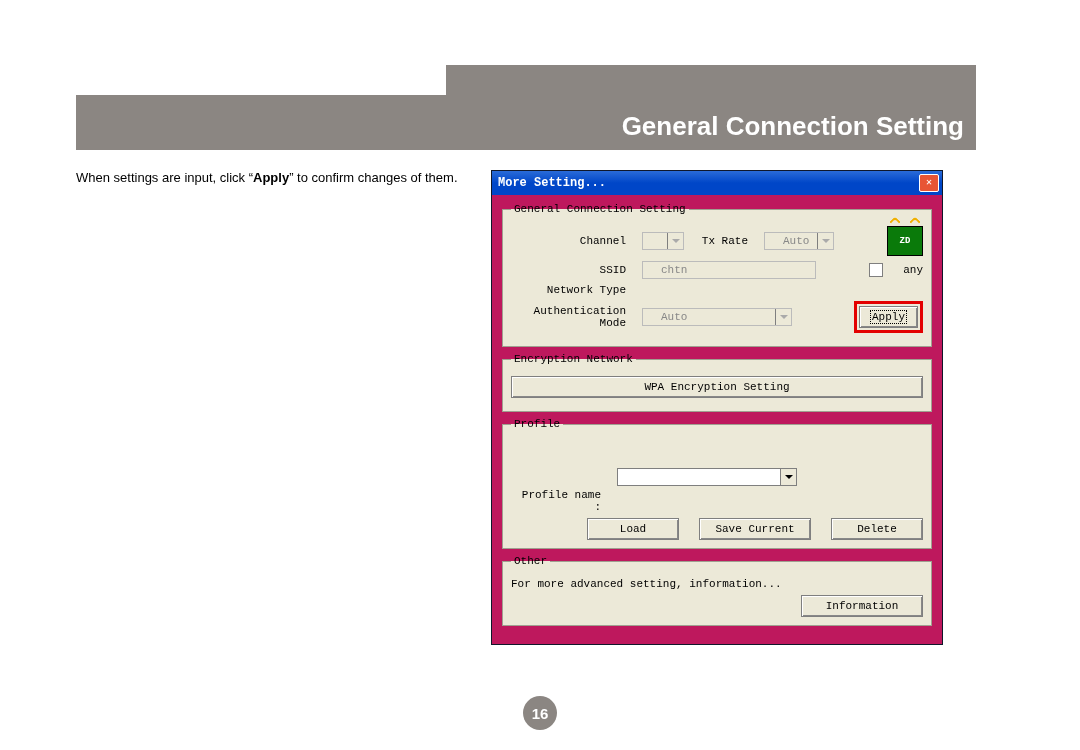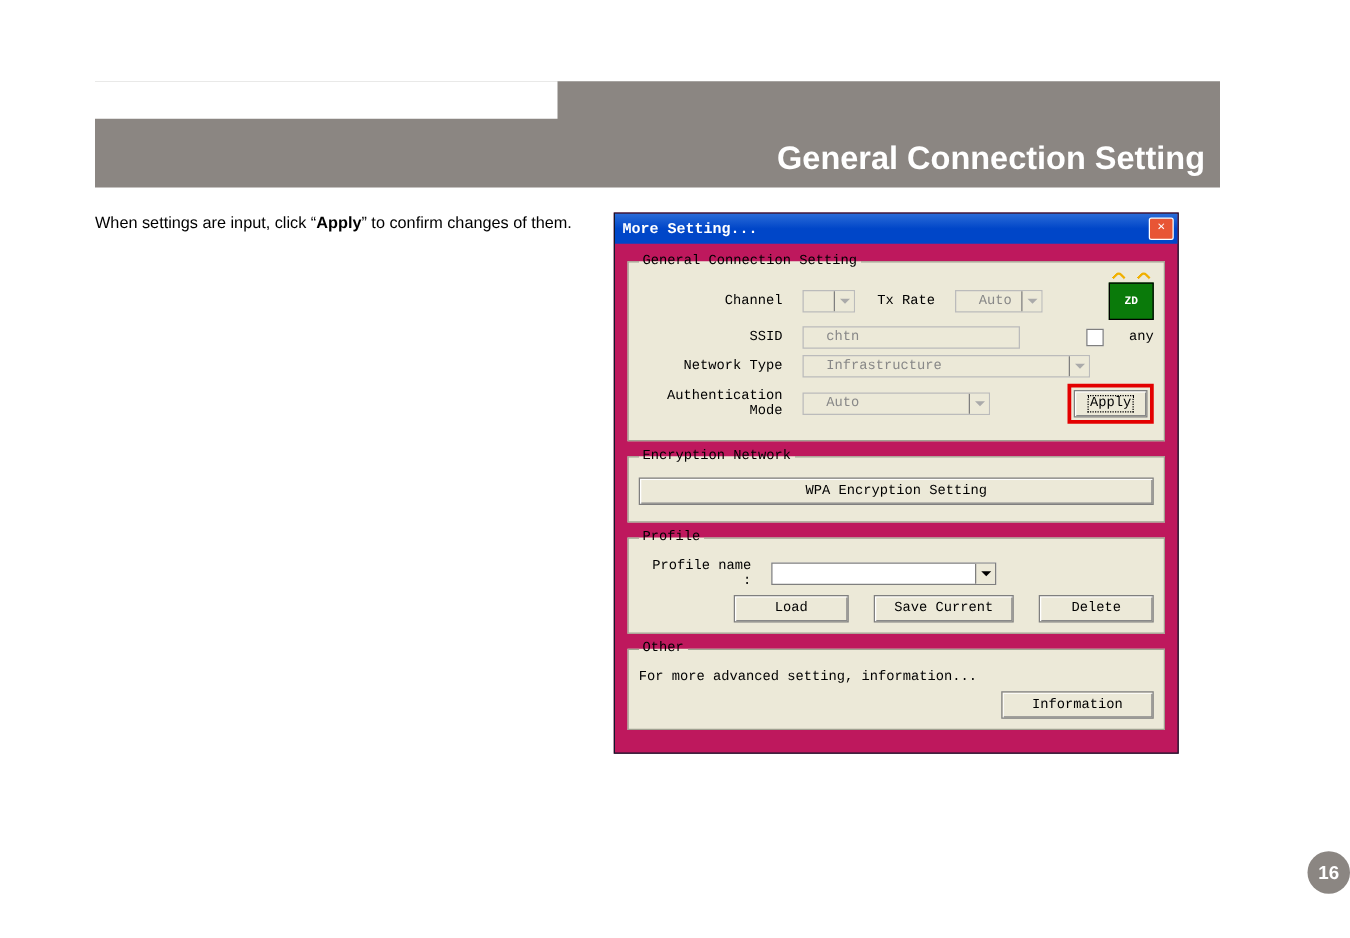--- a/index.html
+++ b/index.html
@@ -21,36 +21,36 @@
   .dlg-body{padding:8px 10px 12px 10px;}
   fieldset{border:1px solid #a0a090;margin:0 0 6px 0;padding:6px 8px 8px 8px;background:#ece9d8;}
   legend{padding:0 3px;font-size:11px;color:#000;}
   .row{display:flex;align-items:center;margin:5px 0;gap:16px;}
   .lbl{text-align:right;font-size:11px;flex-shrink:0;}
   .w-channel{width:115px;}
   .w-ssid{width:115px;}
   .w-net{width:115px;}
   .w-enc{width:115px;}
   .w-auth{width:115px;}
-  .w-prof{width:90px;}
+  .w-prof{width:90px;margin-top:48px;}
   .combo,.txt{height:18px;border:1px solid #7f7f7f;background:#fff;font-size:11px;padding:0 18px;box-sizing:border-box;display:flex;align-items:center;position:relative;}
   .combo.disabled,.txt.disabled{background:#ece9d8;color:#888;border-color:#bbb;}
   .combo .arrow{position:absolute;right:0;top:0;width:15px;height:100%;background:#ece9d8;border-left:1px solid #7f7f7f;display:flex;align-items:center;justify-content:center;}
   .combo .arrow:after{content:"";border-left:4px solid transparent;border-right:4px solid transparent;border-top:4px solid #000;}
   .combo.disabled .arrow:after{border-top-color:#aaa;}
   .chk{width:12px;height:12px;border:1px solid #7f7f7f;background:#fff;flex-shrink:0;}
   .btn{height:20px;border:1px solid #7f7f7f;background:#ece9d8;font-size:11px;padding:0 10px;display:flex;align-items:center;justify-content:center;box-shadow:inset 1px 1px 0 #fff,inset -1px -1px 0 #888;}
   .btn-row{display:flex;justify-content:flex-end;gap:20px;margin-top:4px;}
   .apply-highlight{border:3px solid #e30000;padding:2px;display:inline-block;}
   .apply-inner{border:1px dotted #000;padding:0 1px;}
   .wifi-icon{width:34px;height:28px;background:#0a7a0a;border:1px solid #000;display:flex;align-items:center;justify-content:center;color:#fff;font-size:9px;font-weight:bold;position:relative;}
   .wifi-icon:before{content:"";position:absolute;top:-9px;left:3px;width:6px;height:6px;border:2px solid #f0b000;border-bottom:none;border-right:none;border-radius:50% 0 0 0;transform:rotate(45deg);}
   .wifi-icon:after{content:"";position:absolute;top:-9px;right:3px;width:6px;height:6px;border:2px solid #f0b000;border-bottom:none;border-left:none;border-radius:0 50% 0 0;transform:rotate(-45deg);}
   
-  .page-num{position:absolute;left:0;right:0;bottom:35px;display:flex;justify-content:flex-end;}
+  .page-num{position:absolute;left:0;right:0;bottom:20px;display:flex;justify-content:center;}
   .page-circle{width:34px;height:34px;border-radius:50%;background:#8b8682;color:#fff;display:flex;align-items:center;justify-content:center;font-size:15px;font-weight:bold;}
 </style>
 </head>
 <body>
 
 <div class="page">
   <div class="inner">
 
     <div class="header-band">
       <div class="header-left-block"></div>
@@ -94,24 +94,20 @@
               <div class="txt disabled" style="width:174px">
                 <span>chtn</span>
               </div>
               <div style="flex:1"></div>
               <div class="chk"></div>
               <span style="margin-left:4px">any</span>
             </div>
 
             <div class="row">
               <span class="lbl w-net">Network Type</span>
-              <div class="combo disabled" style="width:230px">
-                <span>Infrastructure</span>
-                <div class="arrow"></div>
-              </div>
             </div>
 
 
             <div class="row">
               <span class="lbl w-auth">Authentication Mode</span>
               <div class="combo disabled" style="width:150px">
                 <span>Auto</span>
                 <div class="arrow"></div>
               </div>
               <div style="flex:1"></div>

